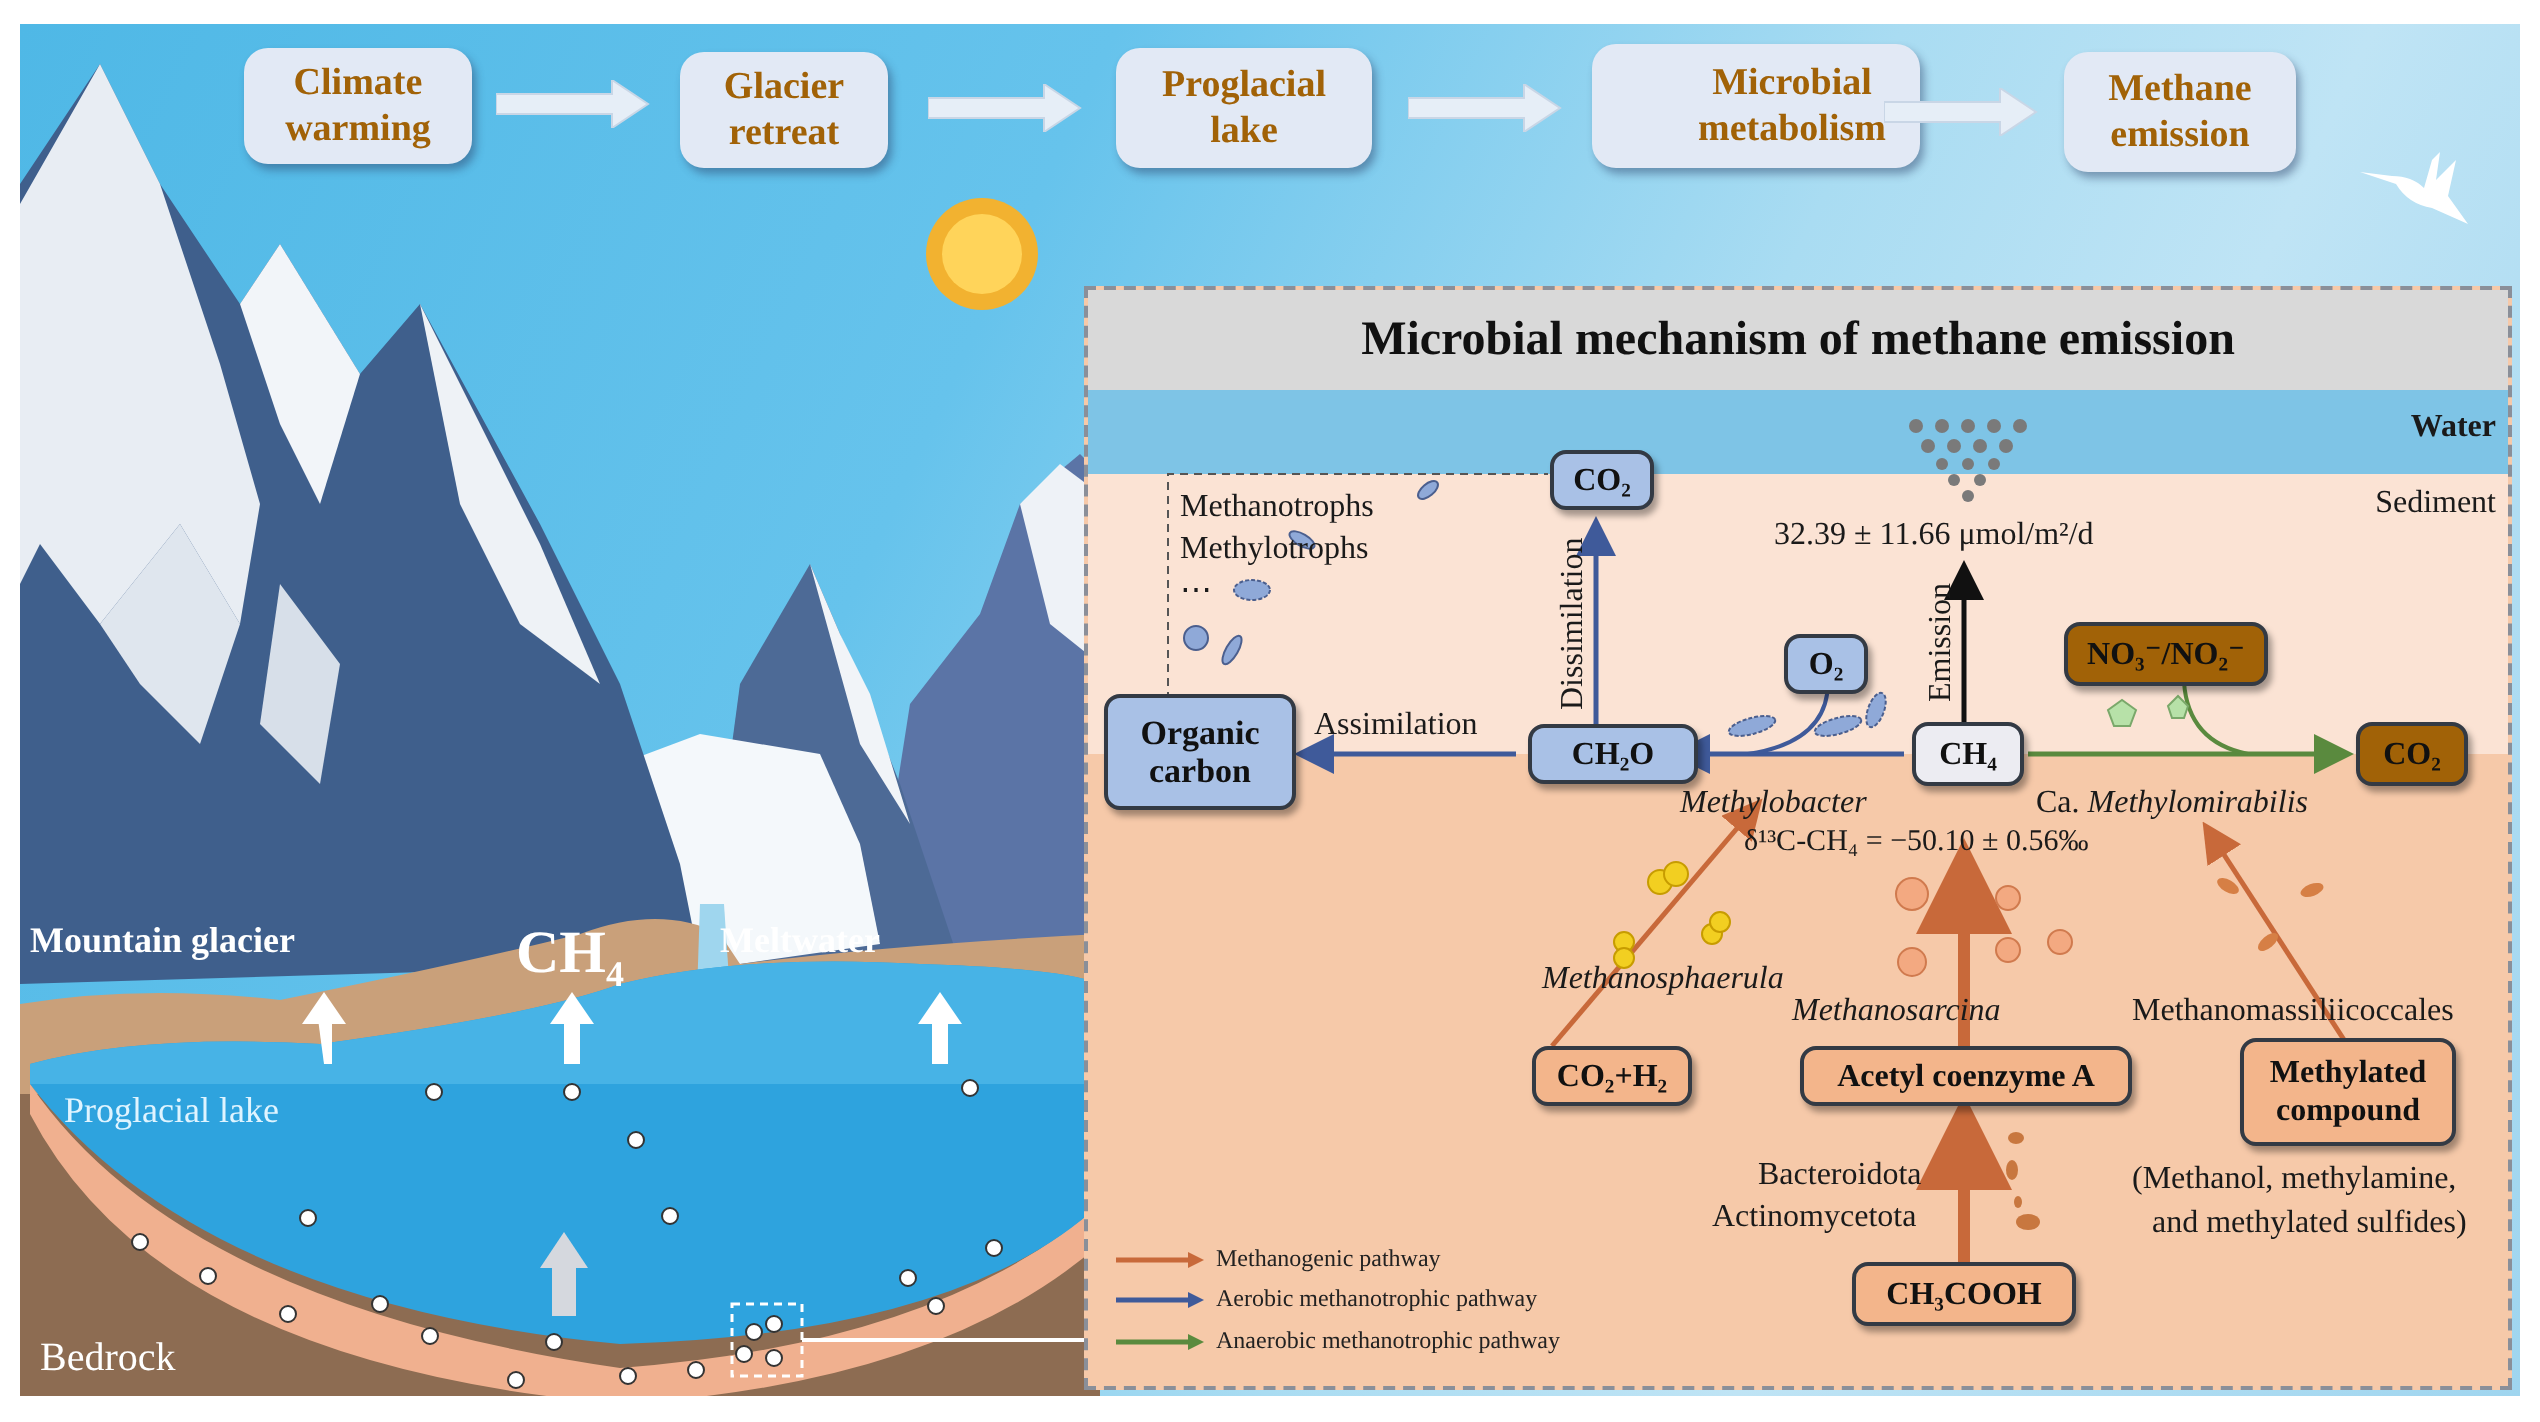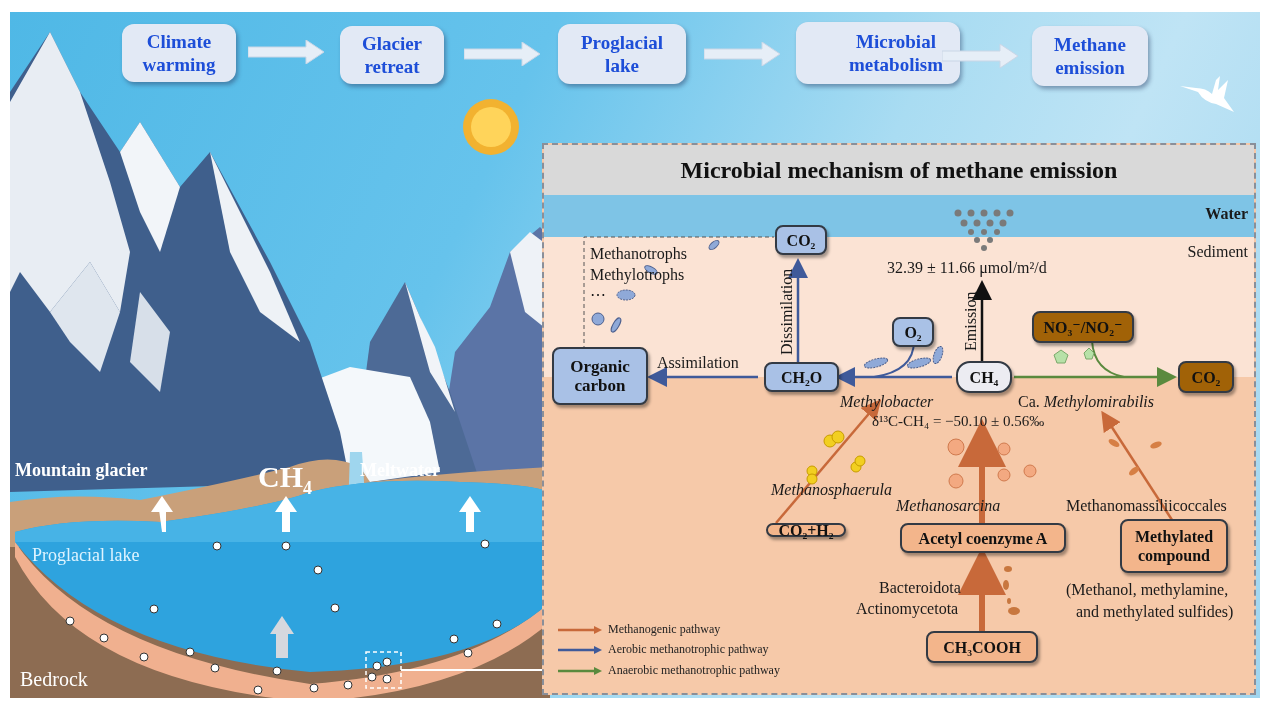--- a/index.html
+++ b/index.html
@@ -1,20 +1,20 @@
 <!DOCTYPE html>
 <html><head>
 <meta charset="utf-8">
 <style>
   html,body{margin:0;padding:0;}
   body{width:1270px;height:711px;background:#ffffff;position:relative;overflow:hidden;font-family:"Liberation Serif","DejaVu Serif",serif;}
   #scene{position:absolute;left:10px;top:12px;width:1250px;height:686px;overflow:hidden;
     background:linear-gradient(115deg,#4fb8e6 0%,#66c3ec 35%,#a9dcf2 60%,#bfe4f5 75%,#9fd5ef 100%);}
   .flow-box{position:absolute;background:#e2e9f5;border-radius:12px;box-shadow:2px 3px 4px rgba(40,60,100,.45);
-    display:flex;align-items:center;justify-content:center;text-align:center;font-weight:bold;font-size:19px;line-height:23px;color:#1d4ed8;}
+    display:flex;align-items:center;justify-content:center;text-align:center;font-weight:bold;font-size:19px;line-height:23px;color:#a16207;}
   .flow-arrow{position:absolute;}
   .flow-arrow svg{display:block;}
   #art{position:absolute;left:0;top:0;}
   .lbl{position:absolute;color:#fff;}
   
   #panel{position:absolute;left:542px;top:143px;width:714px;height:552px;border:2px dashed #8a8f99;box-sizing:border-box;overflow:hidden;background:#f6c9a9;}
   #panel-title{position:absolute;left:0;top:0;width:100%;height:50px;background:#d9d9d9;display:flex;align-items:center;justify-content:center;font-weight:bold;font-size:24px;color:#111;}
   #water{position:absolute;left:0;top:50px;width:100%;height:42px;background:#7ec4e6;}
   #sediment-light{position:absolute;left:0;top:92px;width:100%;height:140px;background:#fbe3d4;}
   .ptxt{position:absolute;font-size:16px;color:#1a1a1a;white-space:nowrap;}
@@ -279,26 +279,26 @@
   <div class="ptxt" style="left:418px;top:206px;transform:rotate(-90deg);transform-origin:left top;">Emission</div>
   <div class="ptxt" style="left:343px;top:114px;">32.39 ± 11.66 μmol/m²/d</div>
 
   <div class="node blue" style="left:8px;top:202px;width:96px;height:58px;font-size:17px;">
       <div>
         <div>Organic</div>
         <div>carbon</div>
       </div>
     </div>
   <div class="node blue" style="left:231px;top:80px;width:52px;height:30px;">CO₂</div>
-  <div class="node blue" style="left:220px;top:217px;width:75px;height:30px;">CH₂O</div>
+  <div class="node blue" style="left:220px;top:217px;width:85px;height:30px;">CH₂O</div>
   <div class="node blue" style="left:348px;top:172px;width:42px;height:30px;">O₂</div>
-  <div class="node grey" style="left:412px;top:216px;width:56px;height:32px;border-radius:14px;">CH₄</div>
+  <div class="node grey" style="left:412px;top:216px;width:56px;height:32px;">CH₄</div>
   <div class="node green" style="left:488px;top:166px;width:102px;height:32px;">NO₃⁻/NO₂⁻</div>
   <div class="node green" style="left:634px;top:216px;width:56px;height:32px;">CO₂</div>
-  <div class="node orange" style="left:222px;top:378px;width:80px;height:14px;">CO₂+H₂</div>
+  <div class="node orange" style="left:222px;top:378px;width:80px;height:30px;">CO₂+H₂</div>
   <div class="node orange" style="left:356px;top:378px;width:166px;height:30px;">Acetyl coenzyme A</div>
   <div class="node orange" style="left:576px;top:374px;width:108px;height:54px;">
       <div>
         <div>Methylated</div>
         <div>compound</div>
       </div>
     </div>
   <div class="node orange" style="left:382px;top:486px;width:112px;height:32px;">CH₃COOH</div>
 
   <div class="ptxt ital" style="left:296px;top:248px;">Methylobacter</div>

